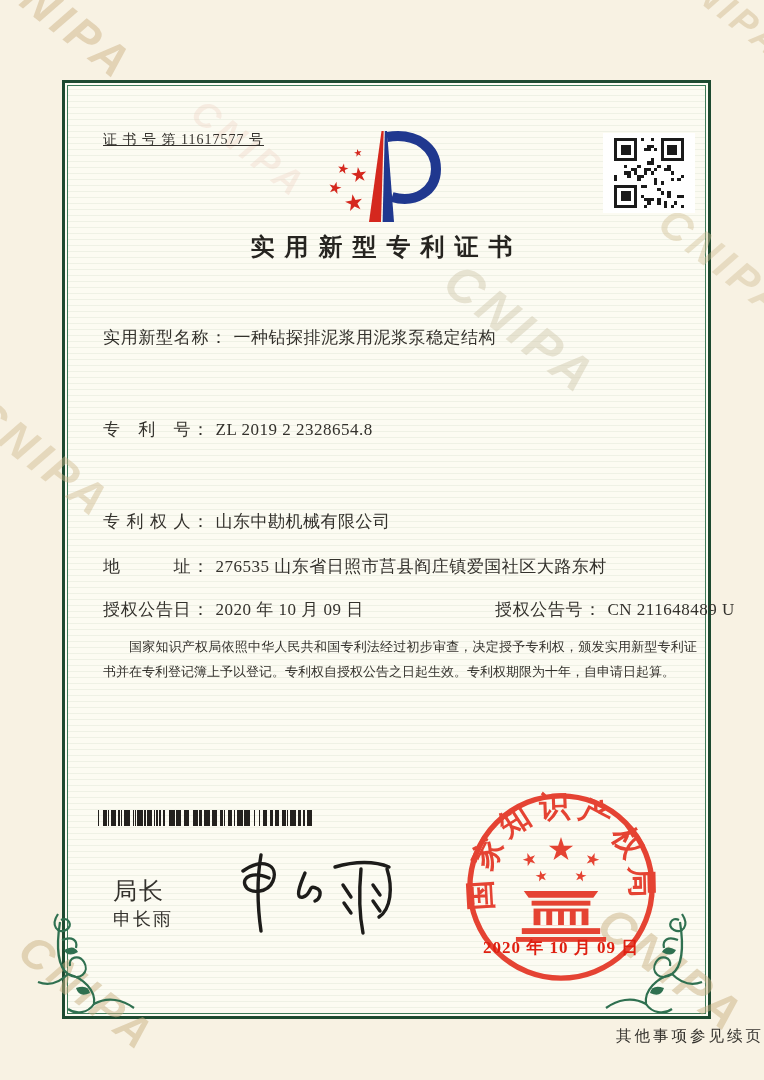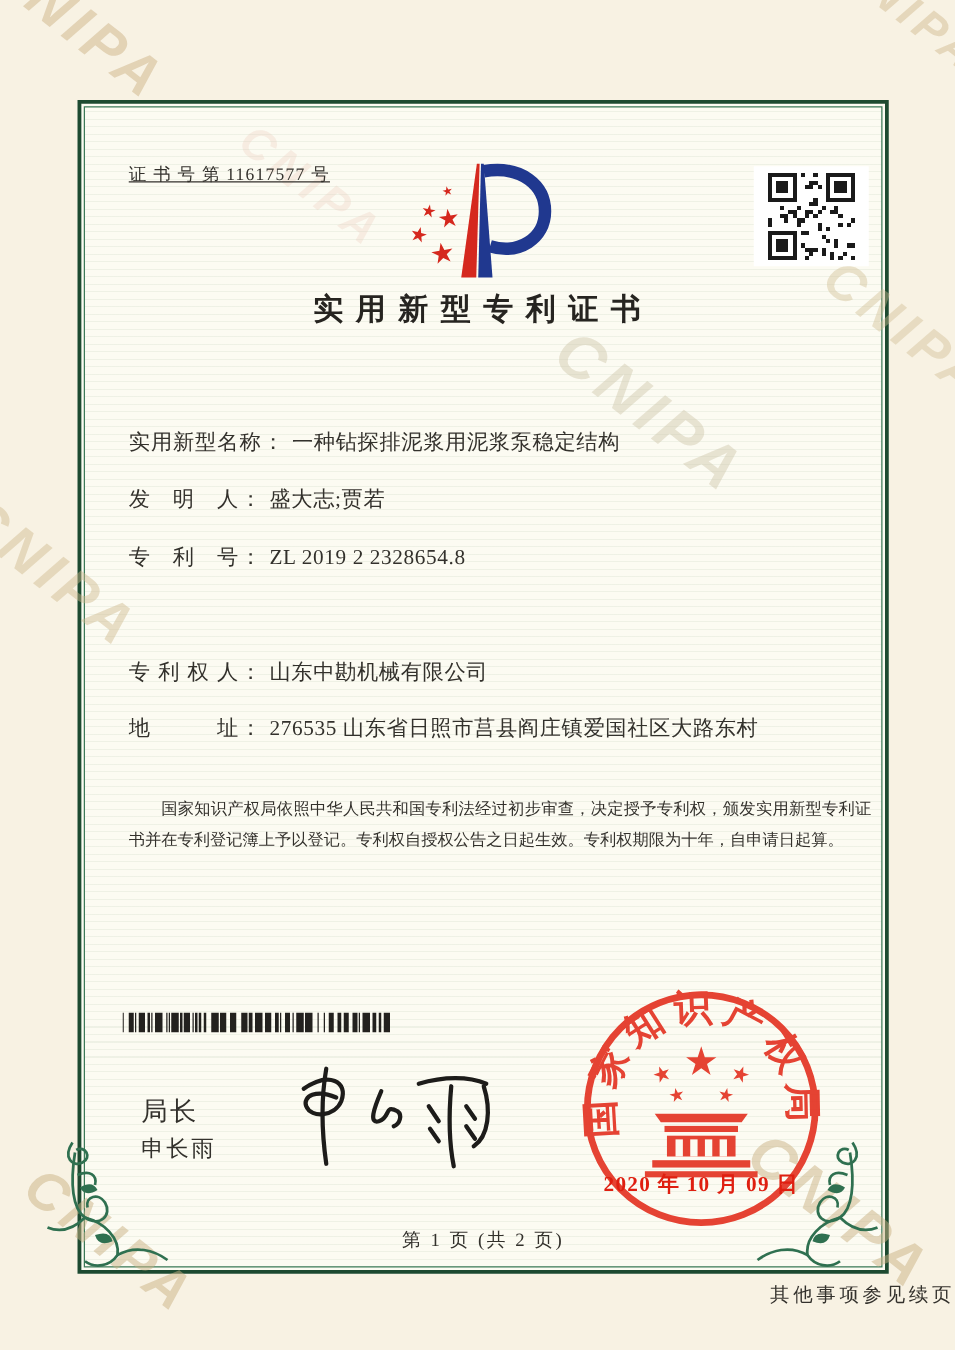--- a/index.html
+++ b/index.html
@@ -18,30 +18,30 @@
 
   .certno{position:absolute;left:38px;top:48px;font-size:14px;letter-spacing:1px;text-decoration:underline;}
 
   .logo{position:absolute;left:258px;top:44px;width:125px;height:100px;}
   .qrpanel{position:absolute;left:538px;top:50px;width:92px;height:80px;background:#ffffff;display:flex;align-items:center;justify-content:center;}
 
   .title{position:absolute;left:0;top:148px;width:100%;text-align:center;font-size:24px;font-weight:700;
          letter-spacing:10px;color:#262420;}
 
   .frow{position:absolute;left:38px;font-size:17px;letter-spacing:.5px;white-space:nowrap;}
-  .flabel{display:inline-block;width:88px;text-align:justify;text-align-last:justify;text-justify:inter-character;vertical-align:bottom;margin-top:16px;}
+  .flabel{display:inline-block;width:88px;text-align:justify;text-align-last:justify;text-justify:inter-character;vertical-align:bottom;}
   .flabel.wide{width:106px;}
   .colon{margin:0 6px 0 1px;}
   .g2{position:absolute;left:392px;top:0;white-space:nowrap;}
 
   .paras{position:absolute;left:38px;top:551px;width:594px;font-size:13px;line-height:25px;text-align:justify;}
   .paras p{margin:0;text-indent:2em;}
 
   .barcode{position:absolute;left:33px;top:727px;}
-  .sigrole{position:absolute;left:48px;top:792px;font-size:21px;letter-spacing:2px;text-align:right;}
+  .sigrole{position:absolute;left:48px;top:792px;font-size:24px;letter-spacing:2px;text-align:right;}
   .signame{position:absolute;left:48px;top:824px;font-size:18px;letter-spacing:2px;}
   .sigscript{position:absolute;left:158px;top:760px;}
 
   .seal{position:absolute;left:398px;top:706px;width:196px;height:196px;opacity:.9;}
   .sealdate{position:absolute;left:385px;top:853px;width:222px;text-align:center;font-size:17px;font-weight:700;
             color:#df1f10;letter-spacing:1px;white-space:nowrap;z-index:3;}
 
   .pagenum{position:absolute;left:0;bottom:14px;width:100%;text-align:center;font-size:15px;letter-spacing:2px;}
   .contnote{position:absolute;left:0;top:1026px;width:100%;text-align:right;font-size:15.5px;letter-spacing:3px;z-index:2;}
 
@@ -154,25 +154,28 @@
             <rect x="16" y="2" width="3" height="3" fill="#1a1a1a"></rect>
             <rect x="0" y="14" width="7" height="7" fill="#1a1a1a"></rect>
             <rect x="1" y="15" width="5" height="5" fill="#fff"></rect>
             <rect x="2" y="16" width="3" height="3" fill="#1a1a1a"></rect>
           </svg>
       </div>
 
       <div class="title">实用新型专利证书</div>
 
       <div class="frow" style="top:243px"><span class="flabel wide">实用新型名称</span><span class="colon">：</span><span>一种钻探排泥浆用泥浆泵稳定结构</span></div>
-      <div class="frow" style="top:289px"><span class="flabel">发明人</span><span class="colon">：</span><span>盛大志;贾若</span></div>
       <div class="frow" style="top:335px"><span class="flabel">专利号</span><span class="colon">：</span><span>ZL 2019 2 2328654.8</span></div>
       <div class="frow" style="top:427px"><span class="flabel">专利权人</span><span class="colon">：</span><span>山东中勘机械有限公司</span></div>
       <div class="frow" style="top:472px"><span class="flabel">地址</span><span class="colon">：</span><span>276535 山东省日照市莒县阎庄镇爱国社区大路东村</span></div>
 
+      <div class="frow" style="top:515px">
+        <span class="flabel">授权公告日</span><span class="colon">：</span><span>2020 年 10 月 09 日</span>
+        <span class="g2"><span class="flabel">授权公告号</span><span class="colon">：</span><span>CN 211648489 U</span></span>
+      </div>
 
       <div class="paras">
         <p>国家知识产权局依照中华人民共和国专利法经过初步审查，决定授予专利权，颁发实用新型专利证书并在专利登记簿上予以登记。专利权自授权公告之日起生效。专利权期限为十年，自申请日起算。</p>
       </div>
 
       <svg id="barcode" class="barcode" width="216" height="16" fill="#23211e">
           <rect x="0" y="0" width="1" height="16"></rect>
           <rect x="5" y="0" width="4" height="16"></rect>
           <rect x="10" y="0" width="1" height="16"></rect>
           <rect x="13" y="0" width="5" height="16"></rect>
@@ -255,21 +258,20 @@
         </g>
         <g fill="#fcfbf2">
           <rect x="79" y="125" width="6" height="14"></rect>
           <rect x="91" y="125" width="6" height="14"></rect>
           <rect x="103" y="125" width="6" height="14"></rect>
           <rect x="115" y="125" width="6" height="14"></rect>
         </g>
       </svg>
       <div class="sealdate">2020 年 10 月 09 日</div>
 
-      <div class="pagenum">第 1 页 (共 2 页)</div>
     </div>
   </div>
 
   <svg class="flourish fl-left" width="112" height="108" viewBox="0 0 112 108">
     <g fill="none" stroke="#2f7050" stroke-width="2.2">
       <path d="M30,2 C22,14 30,22 38,18 C46,14 40,4 33,8"></path>
       <path d="M32,10 C28,35 30,55 40,62 C52,70 62,60 56,50 C51,42 40,45 42,54"></path>
       <path d="M40,62 C30,72 20,74 10,70"></path>
       <path d="M40,62 C55,66 68,78 66,92 C80,84 95,88 106,96"></path>
       <path d="M66,92 C60,101 48,103 40,97"></path>

